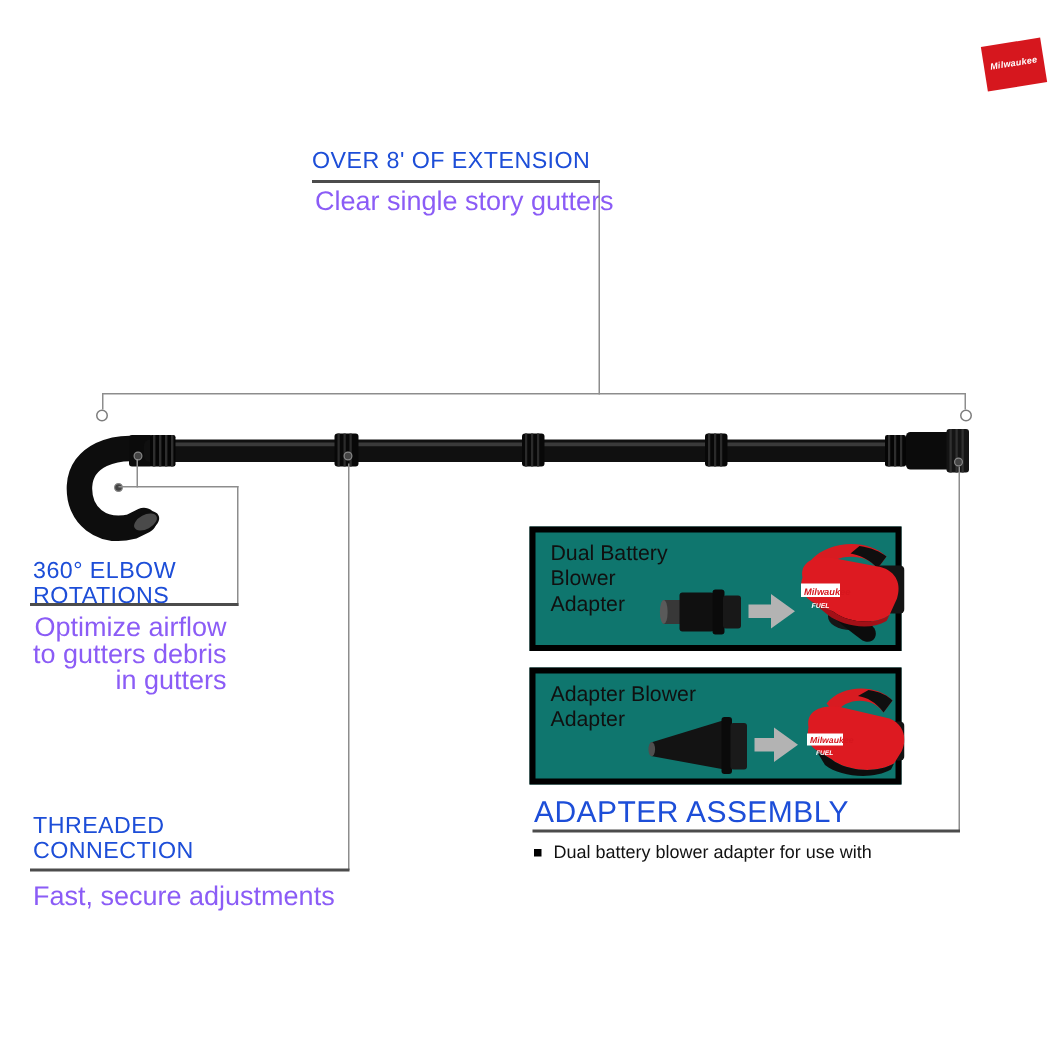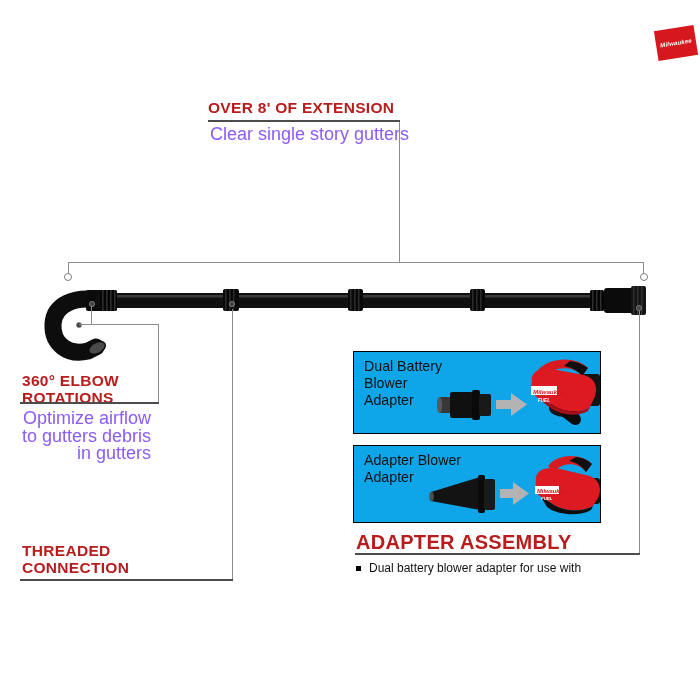--- a/index.html
+++ b/index.html
@@ -1,26 +1,26 @@
 <!DOCTYPE html>
 <html><head>
 <meta charset="utf-8">
 <style>
   html,body{margin:0;padding:0;background:#fff;}
   #canvas{position:relative;width:700px;height:700px;background:#ffffff;overflow:hidden;
           font-family:"Liberation Sans","DejaVu Sans",sans-serif;}
   .abs{position:absolute;}
-  .h{position:absolute;font-weight:bold;color:#b91c1c;font-size:15.5px;line-height:16.5px;
+  .h{position:absolute;font-weight:normal;color:#1d4ed8;font-size:15.5px;line-height:16.5px;
      letter-spacing:.3px;white-space:nowrap;}
   .b{position:absolute;color:#8b5cf6;font-size:18px;line-height:17.5px;white-space:nowrap;}
   .ln{position:absolute;background:#8d8d8d;}
   .ul{position:absolute;background:#4c4c4c;height:2px;}
   .circ{position:absolute;width:8px;height:8px;border:1.5px solid #7d7d7d;border-radius:50%;
         background:#fff;box-sizing:border-box;}
-  .box{position:absolute;border:1px solid #000000;background:#0ea5e9;box-sizing:border-box;}
+  .box{position:absolute;border:4px solid #000000;background:#0f766e;box-sizing:border-box;}
   .boxlabel{position:absolute;left:10px;top:6px;font-size:14.2px;line-height:17px;color:#101010;}
   .bullets{position:absolute;left:356px;top:559px;width:300px;}
   .bullet{display:flex;}
   .sq{width:5px;height:5px;background:#000;margin:7px 8px 0 0;flex:none;}
   .bl{font-size:12px;line-height:18.2px;color:#121212;white-space:nowrap;}
   .flag{position:absolute;left:656px;top:28px;width:40px;height:30px;background:#d6171e;
         transform:rotate(-9deg);display:flex;align-items:center;justify-content:center;}
   .flag span{color:#fff;font-size:6px;font-weight:bold;font-style:italic;letter-spacing:.2px;}
 </style>
 </head>
@@ -114,20 +114,21 @@
     <div>to gutters debris</div>
     <div>in gutters</div>
   </div>
 
   <div class="ln" style="left:232px;top:309px;width:1.2px;height:271px;"></div>
   <div class="h" style="left:22px;top:543px;">
     <div>THREADED</div>
     <div>CONNECTION</div>
   </div>
   <div class="ul" style="left:20px;top:579px;width:213px;"></div>
+  <div class="b" style="left:22px;top:589px;">Fast, secure adjustments</div>
 
   <div class="box" style="left:353px;top:351px;width:248px;height:83px;">
     <div class="boxlabel">
       <div>Dual Battery</div>
       <div>Blower</div>
       <div>Adapter</div>
     </div>
     <svg class="abs" style="left:0;top:0;" width="246" height="81" viewBox="0 0 246 81">
       <g>
         <rect x="85" y="45" width="12" height="16" fill="#383838"></rect>

